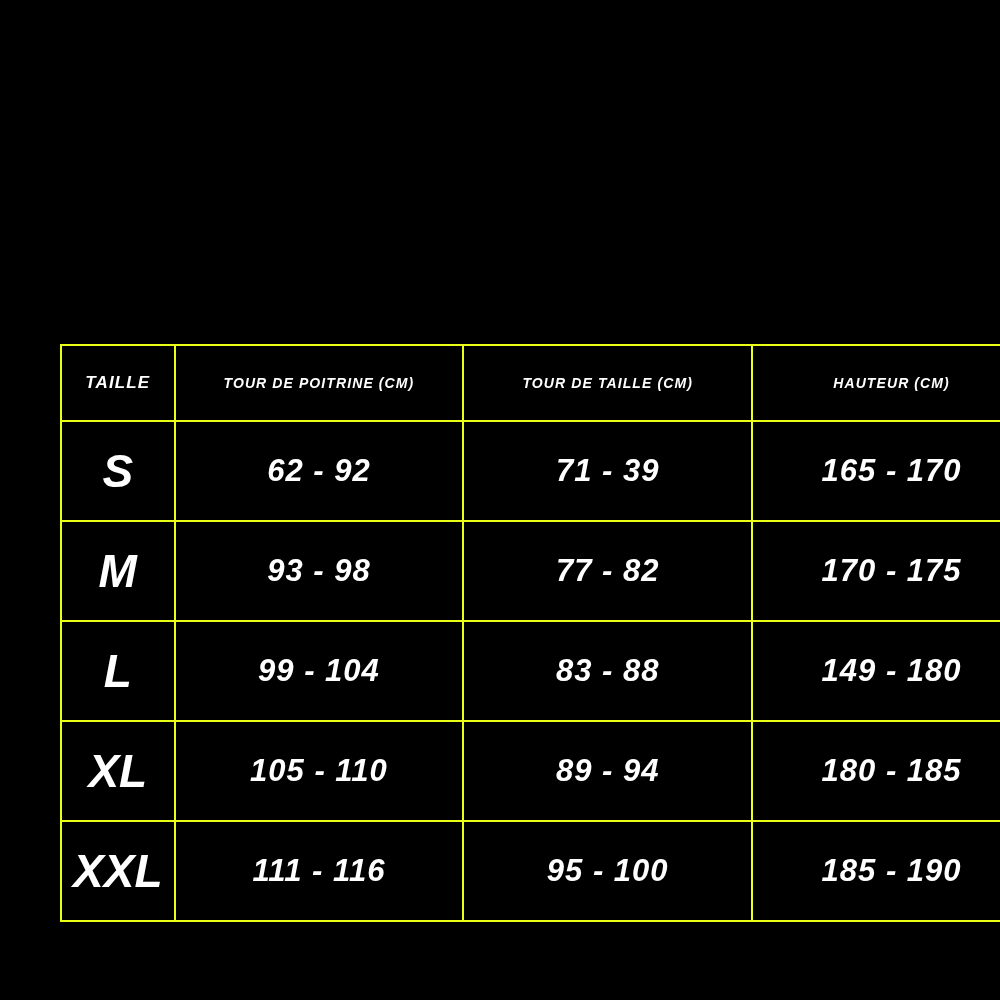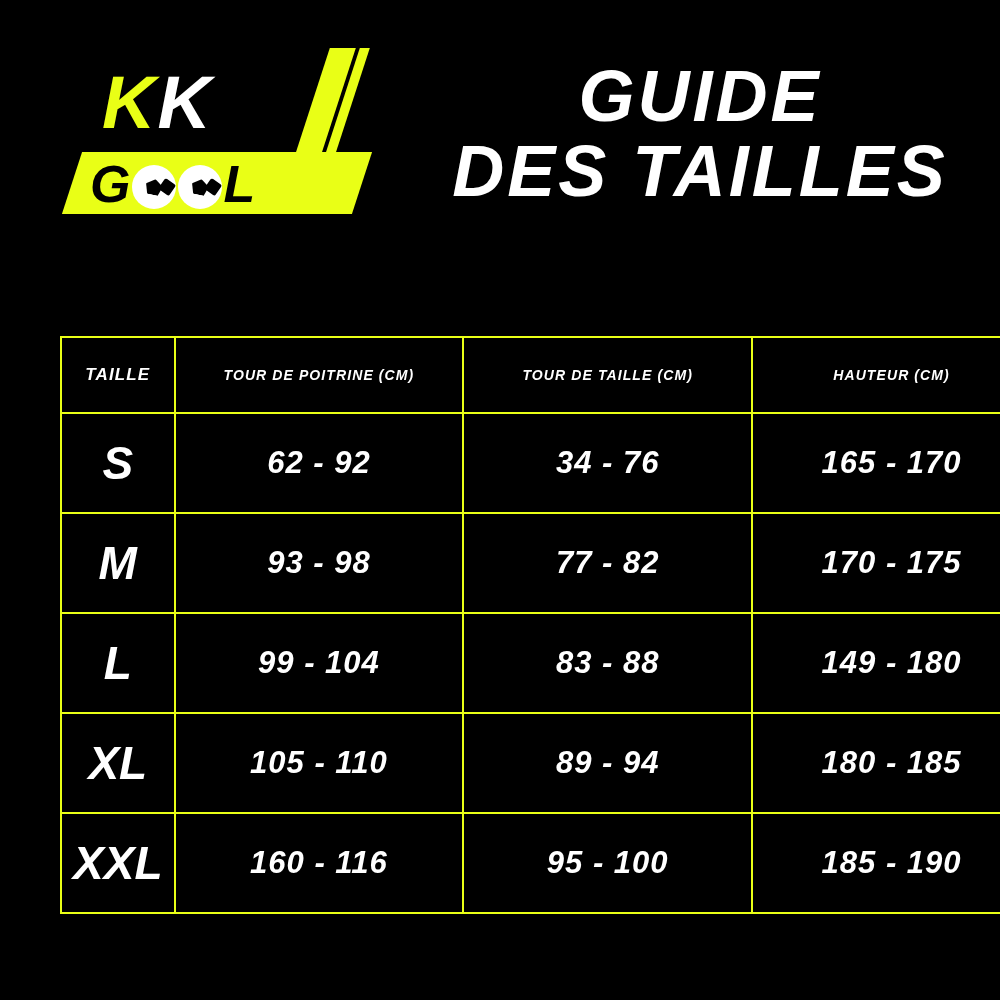--- a/index.html
+++ b/index.html
@@ -191,40 +191,20 @@
   col.c1 { width: 103px; }
   col.c2 { width: 262px; }
   col.c3 { width: 262px; }
   col.c4 { width: 253px; }
 </style>
 </head>
 <body>
 
 <div class="page">
 
-  <div class="header">
-
-    <div class="logo">
-      <div class="logo-slash"></div>
-      <div class="logo-slash2"></div>
-      <div class="logo-kk">
-        <span>K</span><span class="k2">K</span>
-      </div>
-      <div class="logo-band"></div>
-      <div class="logo-gool">
-        <span>G</span><span class="ball"></span><span class="ball"></span><span>L</span>
-      </div>
-    </div>
-
-    <div class="title-wrap">
-      <div class="title-line l1">GUIDE</div>
-      <div class="title-line l2">DES TAILLES</div>
-    </div>
-
-  </div>
 
   <div class="notes">
   </div>
 
   <div class="table-wrap">
     <table>
       <colgroup>
         <col class="c1">
           <col class="c2">
           <col class="c3">
@@ -235,21 +215,21 @@
           <th class="col-size">TAILLE</th>
           <th>TOUR DE POITRINE (CM)</th>
           <th>TOUR DE TAILLE (CM)</th>
           <th>HAUTEUR (CM)</th>
         </tr>
       </thead>
       <tbody>
         <tr>
           <td class="size-cell">S</td>
           <td>62 - 92</td>
-          <td>34 - 76</td>
+          <td>71 - 39</td>
           <td>165 - 170</td>
         </tr>
         <tr>
           <td class="size-cell">M</td>
           <td>93 - 98</td>
           <td>77 - 82</td>
           <td>170 - 175</td>
         </tr>
         <tr>
           <td class="size-cell">L</td>
@@ -258,21 +238,21 @@
           <td>149 - 180</td>
         </tr>
         <tr>
           <td class="size-cell">XL</td>
           <td>105 - 110</td>
           <td>89 - 94</td>
           <td>180 - 185</td>
         </tr>
         <tr>
           <td class="size-cell">XXL</td>
-          <td>160 - 116</td>
+          <td>111 - 116</td>
           <td>95 - 100</td>
           <td>185 - 190</td>
         </tr>
       </tbody>
     </table>
   </div>
 
 </div>
 
 </body></html>

